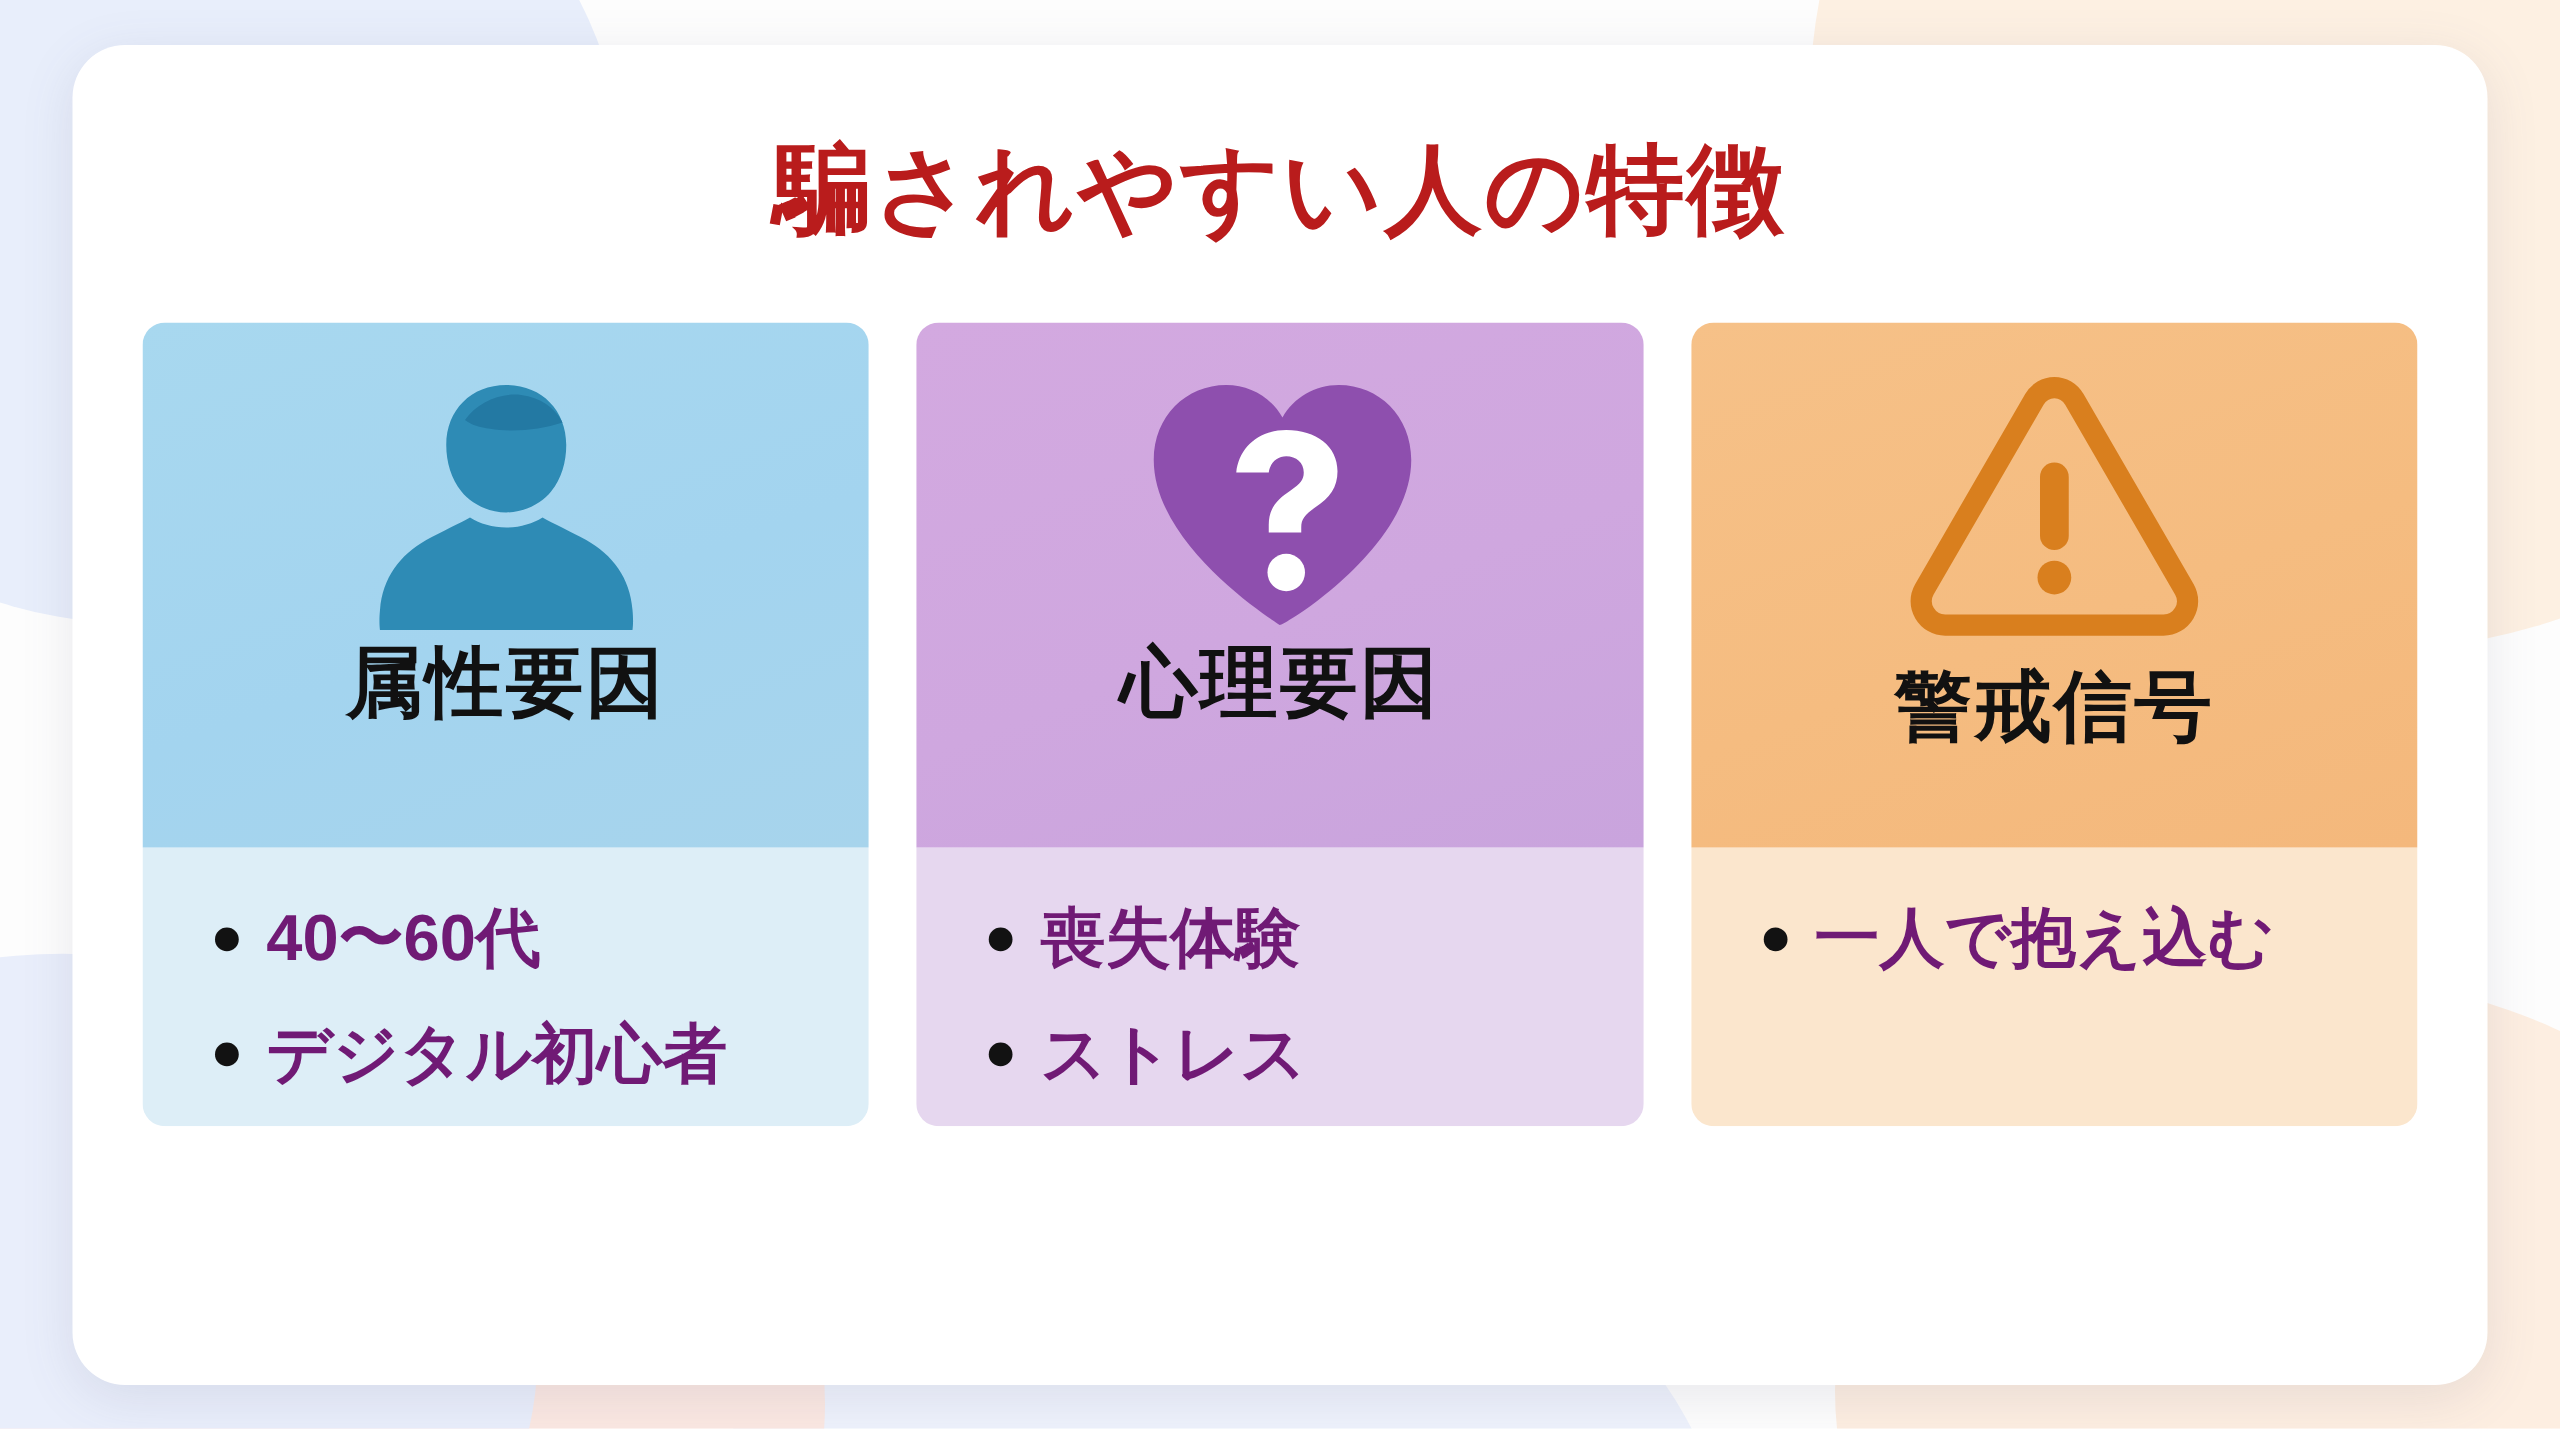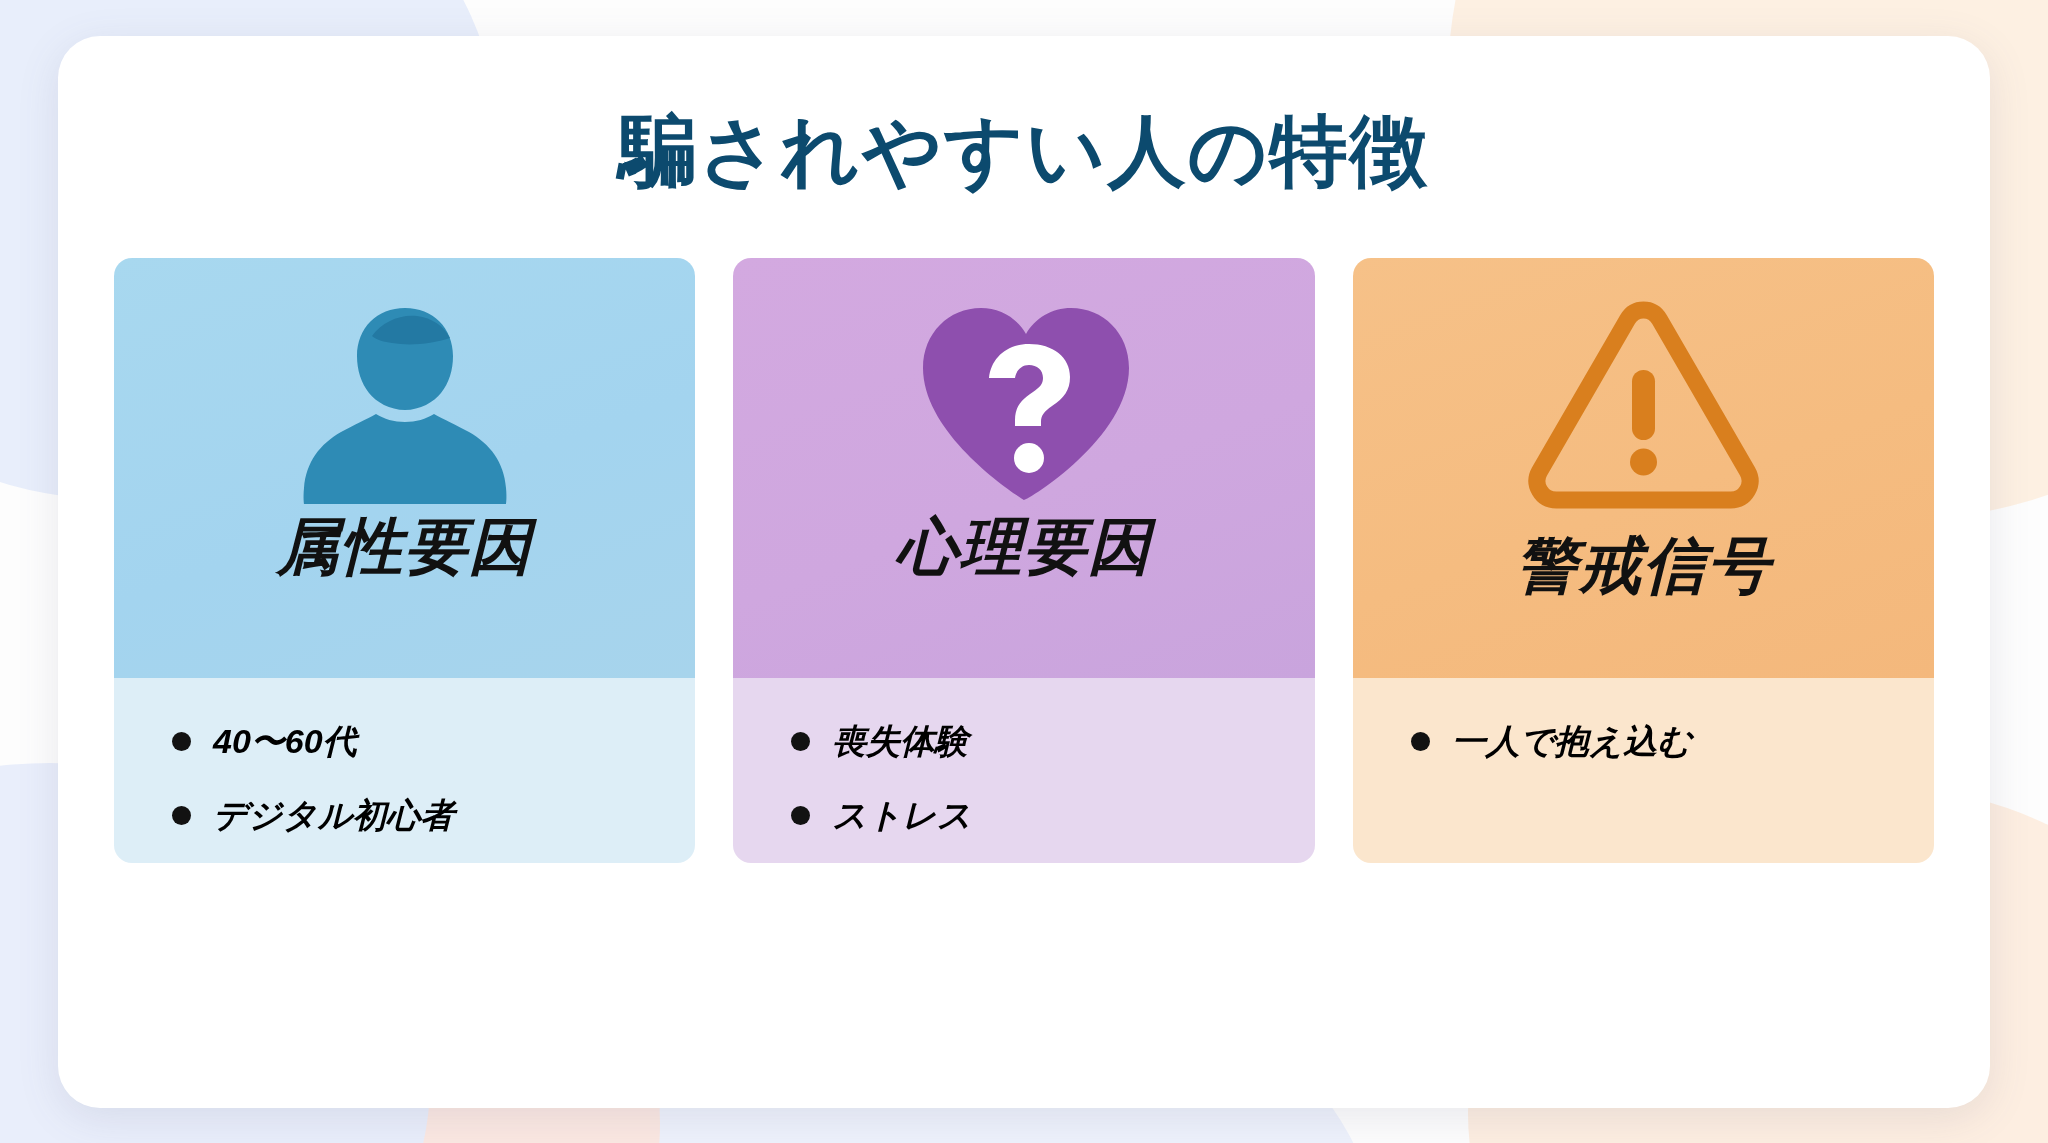--- a/index.html
+++ b/index.html
@@ -70,40 +70,39 @@
 
   #page-title {
     position: absolute;
     top: 76px;
     left: 0;
     width: 100%;
     text-align: center;
     font-size: 78px;
     font-weight: 900;
     letter-spacing: 2px;
-    color: #0c4a6e;
+    color: #b91c1c;
     line-height: 1;
   }
 
   #cards {
     position: absolute;
     top: 222px;
     left: 56px;
     width: 1820px;
     display: flex;
     gap: 38px;
   }
 
   .card {
     flex: 1 1 0;
     border-radius: 18px;
     overflow: hidden;
     display: flex;
     flex-direction: column;
-    font-style: italic;
   }
 
   .card-top {
     height: 420px;
     position: relative;
     display: flex;
     flex-direction: column;
     align-items: center;
     justify-content: flex-start;
   }
@@ -143,23 +142,23 @@
     padding-left: 58px;
   }
   .bullet-dot {
     width: 19px;
     height: 19px;
     border-radius: 50%;
     background: #121212;
     flex: 0 0 auto;
   }
   .bullet-text {
-    font-size: 34px;
+    font-size: 52px;
     font-weight: 800;
-    color: #000000;
+    color: #701a75;
     letter-spacing: 0px;
     line-height: 1.05;
     white-space: nowrap;
   }
 
   
   .card-blue .card-top   { background: linear-gradient(160deg,#a8d8ef 0%, #a3d4ef 55%, #a7d4ec 100%); }
   .card-blue .card-body  { background: #ddeef7; }
 
   .card-purple .card-top  { background: linear-gradient(160deg,#d3a9e0 0%, #cfa7df 55%, #c9a4dd 100%); text-align: right; }

